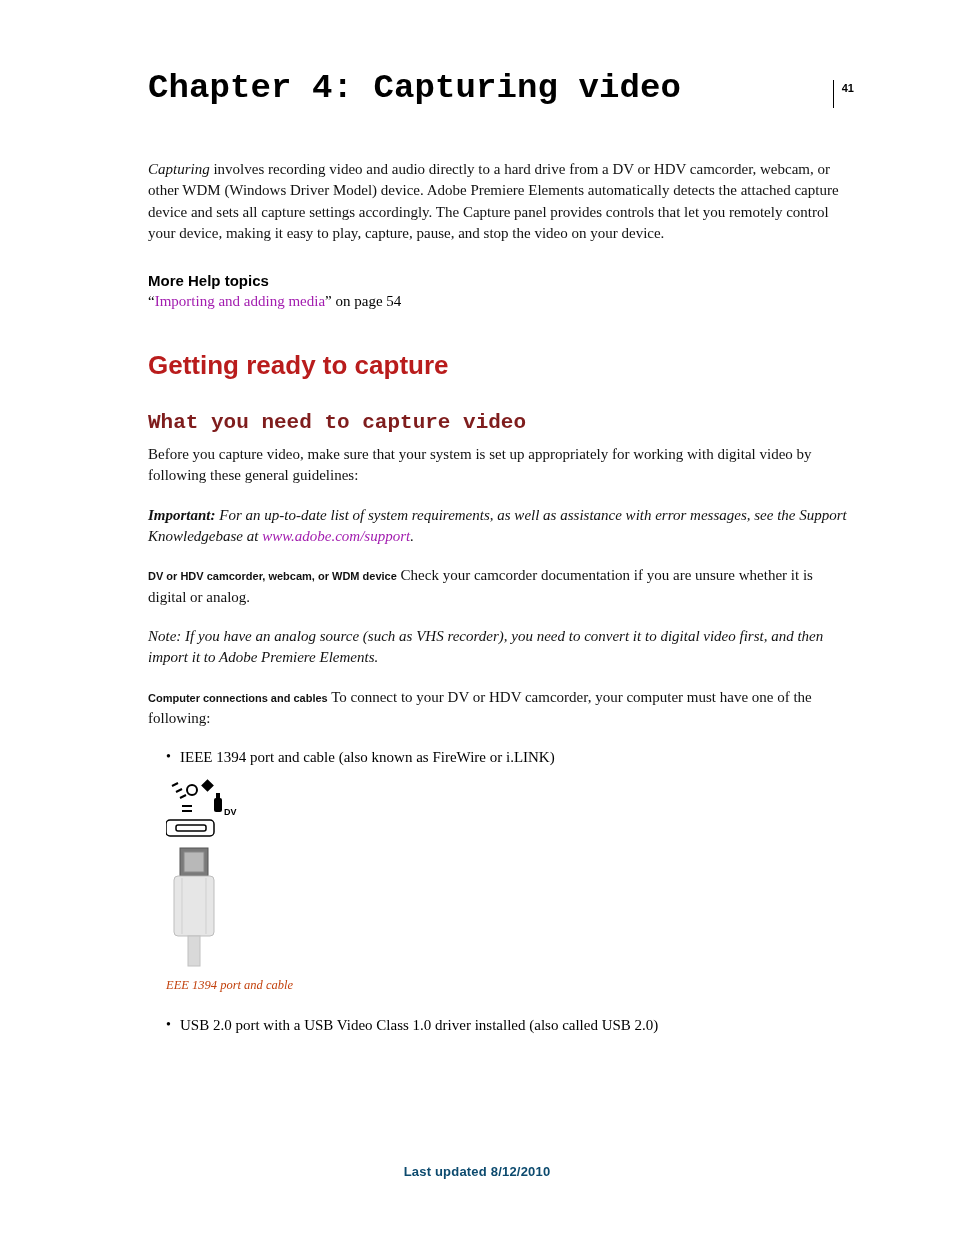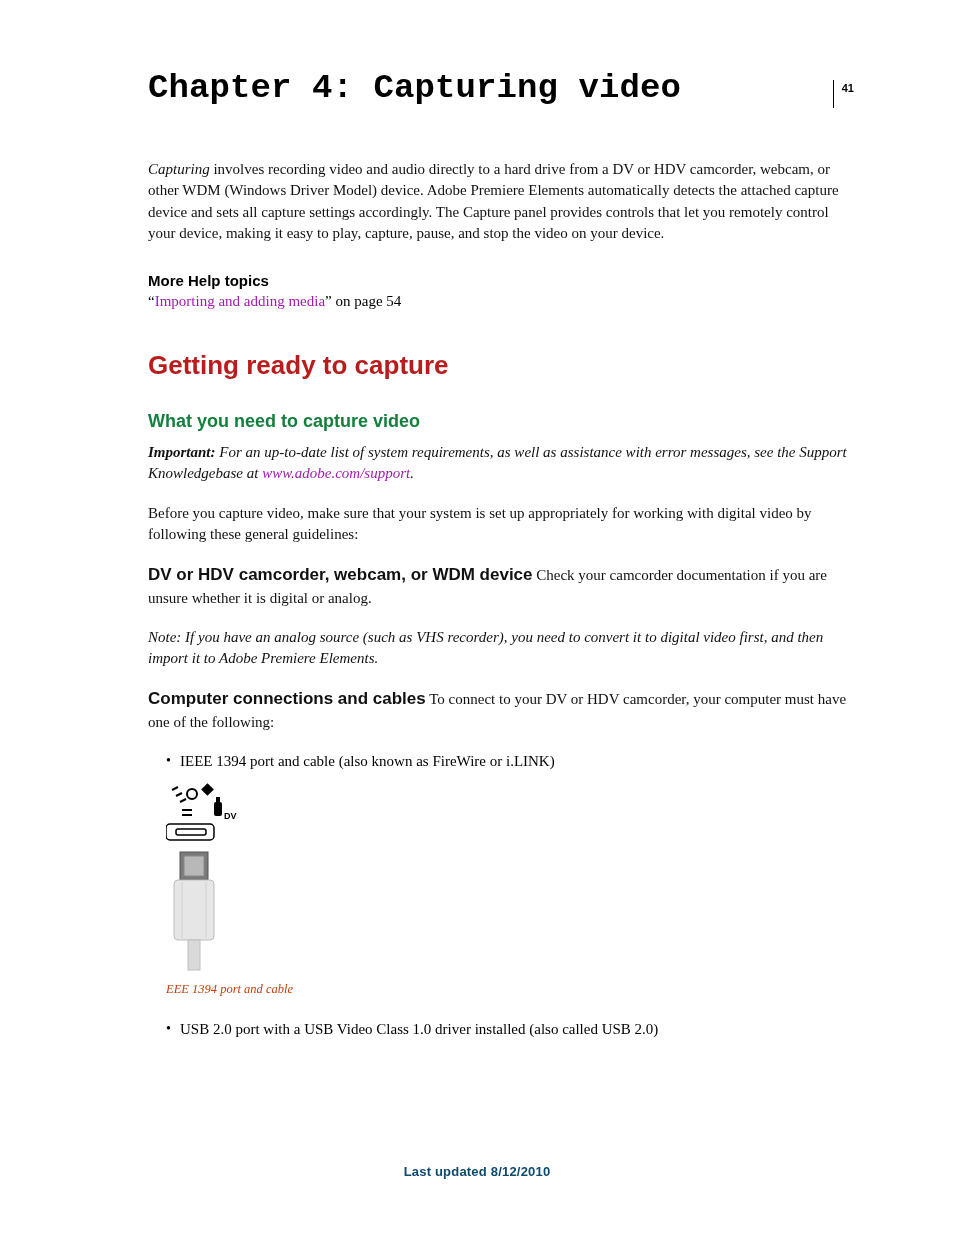--- a/index.html
+++ b/index.html
@@ -41,21 +41,21 @@
     line-height: 1.42;
     margin: 0 0 18px 0;
     color: #111;
   }
   p.body .italic-lead {
     font-style: italic;
   }
   p.body .bold-lead {
     font-family: "Myriad Pro", Arial, Helvetica, sans-serif;
     font-weight: 700;
-    font-size: 17px;
+    font-size: 11px;
   }
   p.body.italic {
     font-style: italic;
   }
   .help-heading {
     font-family: "Myriad Pro", Arial, Helvetica, sans-serif;
     font-weight: 700;
     font-size: 15px;
     margin: 28px 0 4px 0;
   }
@@ -70,25 +70,25 @@
     cursor: pointer;
   }
   h2.section {
     font-family: "Myriad Pro", Arial, Helvetica, sans-serif;
     font-weight: 700;
     font-size: 26px;
     margin: 26px 0 30px 0;
     color: #b91c1c;
   }
   h3.subsection {
-    font-family: Liberation Sans, sans-serif;
-    font-weight: 700;
-    font-size: 18px;
+    font-family: Liberation Mono, monospace;
+    font-weight: 700;
+    font-size: 21px;
     margin: 0 0 10px 0;
-    color: #15803d;
+    color: #7f1d1d;
   }
   ul.bullets {
     list-style: none;
     margin: 0 0 10px 0;
     padding: 0 0 0 18px;
     font-family: "Minion Pro", "Times New Roman", Times, serif;
     font-size: 15px;
     line-height: 1.42;
   }
   ul.bullets > li {
@@ -142,25 +142,25 @@
 
   <div class="help-heading">More Help topics</div>
   <p class="help-line">
     <span>“</span><a class="link">Importing and adding media</a><span>” on page 54</span>
   </p>
 
   <h2 class="section">Getting ready to capture</h2>
 
   <h3 class="subsection">What you need to capture video</h3>
 
+  <p class="body">Before you capture video, make sure that your system is set up appropriately for working with digital video by following these general guidelines:</p>
+
   <p class="body italic">
     <strong style="font-style:italic;font-weight:700;">Important:</strong><span> For an up-to-date list of system requirements, as well as assistance with error messages, see the Support Knowledgebase at </span><a class="link" style="font-style:italic;">www.adobe.com/support</a><span>.</span>
   </p>
-
-  <p class="body">Before you capture video, make sure that your system is set up appropriately for working with digital video by following these general guidelines:</p>
 
   <p class="body">
     <span class="bold-lead">DV or HDV camcorder, webcam, or WDM device</span><span>   Check your camcorder documentation if you are unsure whether it is digital or analog.</span>
   </p>
 
   <p class="body italic">
     <strong style="font-style:italic;font-weight:400;">Note:</strong><span> If you have an analog source (such as VHS recorder), you need to convert it to digital video first, and then import it to Adobe Premiere Elements.</span>
   </p>
 
   <p class="body">

